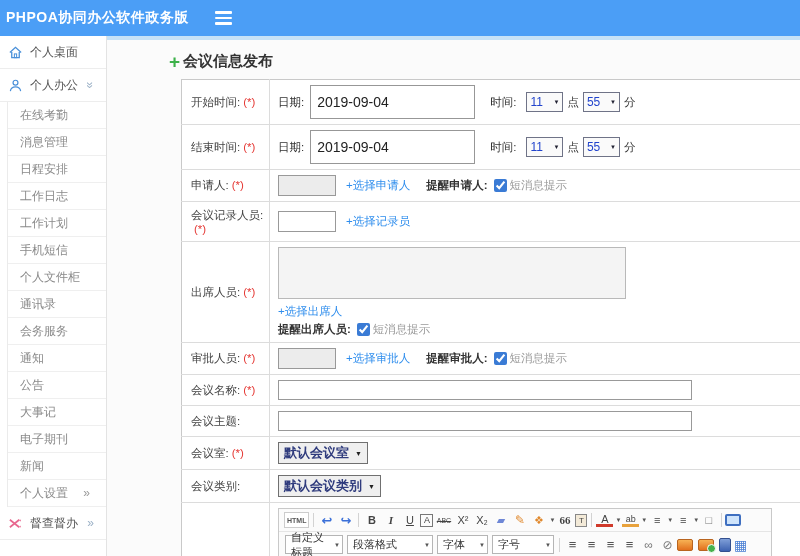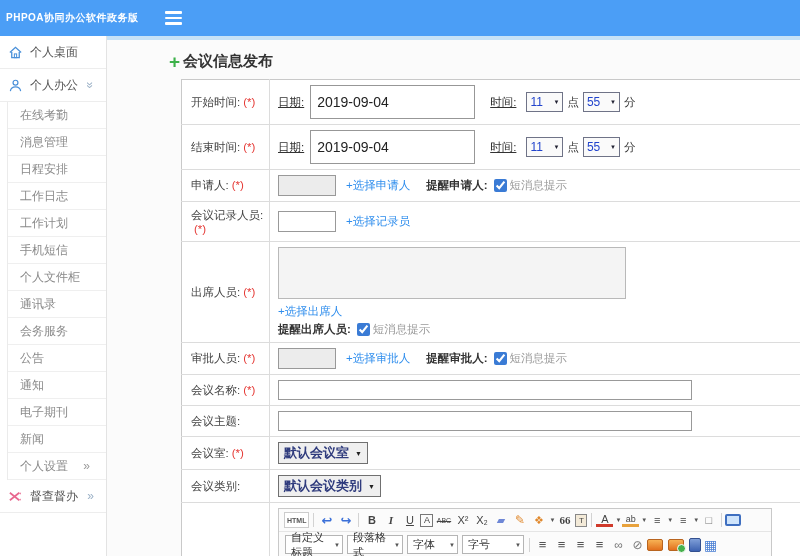--- a/index.html
+++ b/index.html
@@ -1,21 +1,21 @@
 <!DOCTYPE html>
 <html><head>
 <meta charset="utf-8">
 <style>
   * { box-sizing: border-box; margin: 0; padding: 0; }
   html,body { width:800px; height:556px; overflow:hidden; background:#fff;
     font-family:"Liberation Sans","DejaVu Sans",sans-serif; }
 
   
   .header { height:36px; background:#4b9ef6; display:flex; align-items:center; }
-  .header-title { color:#fff; font-weight:bold; font-size:10px; padding-left:6px; letter-spacing:.5px; }
+  .header-title { color:#fff; font-weight:bold; font-size:14px; padding-left:6px; letter-spacing:.5px; }
   .hamburger { margin-left:26px; display:flex; flex-direction:column; gap:3px; cursor:pointer; }
   .hamburger i { display:block; width:17px; height:2.5px; background:#fff; border-radius:1px; }
 
   
   .layout { display:flex; height:520px; }
 
   
   .sidebar { width:107px; flex-shrink:0; background:#fff; border-right:1px solid #e3e3e3;
     font-size:12px; color:#666; overflow:hidden; }
   .side-item { height:33px; display:flex; align-items:center; padding-left:8px;
@@ -39,21 +39,21 @@
   
   table.form-table { margin-left:74px; width:660px; border-collapse:collapse;
     background:#fff; border:1px solid #c9c9c9; font-size:11.5px; color:#333; table-layout:fixed; }
   td.lbl { width:88px; border-right:1px solid #dcdcdc; border-bottom:1px solid #dcdcdc;
     padding:6px 2px 6px 9px; vertical-align:middle; color:#444; }
   td.val { border-bottom:1px solid #dcdcdc; padding:5px 8px; vertical-align:middle; }
   .star { color:#e53935; margin-left:3px; }
   .flexrow { display:flex; align-items:center; }
   input.date { width:165px; height:24px; border:1px solid #979797; font-size:14px;
     padding:16px 6px; color:#222; font-family:inherit; }
-  .t-label { margin:0 6px 0 0;text-decoration:underline; }
+  .t-label { margin:0 6px 0 0; }
   .t-label.right { margin-left:15px; }
   .fake-sel { display:inline-flex; align-items:center; justify-content:space-between;
     border:1px solid #6f7387; background:#fafafa; height:20px; width:37px; padding:0 3px;
     margin:0 4px; cursor:pointer; }
   .fake-sel .num { color:#2244cc; font-size:12px; }
   .fake-sel .tri { font-size:6px; color:#223; }
   input.small { width:58px; height:21px; border:1px solid #999; font-family:inherit; padding:0 4px; }
   input.small.gray { background:#ececec; }
   a.sel-link { color:#2e8ded; text-decoration:none; margin-left:10px; cursor:pointer; }
   .bold-lbl { font-weight:bold; color:#333; margin-left:16px; }
@@ -161,24 +161,27 @@
       <div class="sub-item">
           <span>个人文件柜</span>
         </div>
       <div class="sub-item">
           <span>通讯录</span>
         </div>
       <div class="sub-item">
           <span>会务服务</span>
         </div>
       <div class="sub-item">
+          <span>通知</span>
+        </div>
+      <div class="sub-item">
           <span>公告</span>
         </div>
       <div class="sub-item">
-          <span>通知</span>
+          <span>大事记</span>
         </div>
       <div class="sub-item">
           <span>电子期刊</span>
         </div>
       <div class="sub-item">
           <span>新闻</span>
         </div>
       <div class="sub-item">
         <span>个人设置</span>
         <span class="arr">»</span>
@@ -381,21 +384,21 @@
                   <span class="tb-caret">▼</span>
               <span class="tb-icon doc">□</span>
               <span class="tb-sep"></span>
               <span class="i-monitor"></span>
             </div>
             <div class="tb-row">
               <span class="combo" style="width:58px">
                 <span>自定义标题</span>
                     <span class="tri">▼</span>
               </span>
-              <span class="combo" style="width:56px">
+              <span class="combo" style="width:86px">
                 <span>段落格式</span>
                     <span class="tri">▼</span>
               </span>
               <span class="combo" style="width:51px">
                 <span>字体</span>
                     <span class="tri">▼</span>
               </span>
               <span class="combo" style="width:62px">
                 <span>字号</span>
                     <span class="tri">▼</span>

